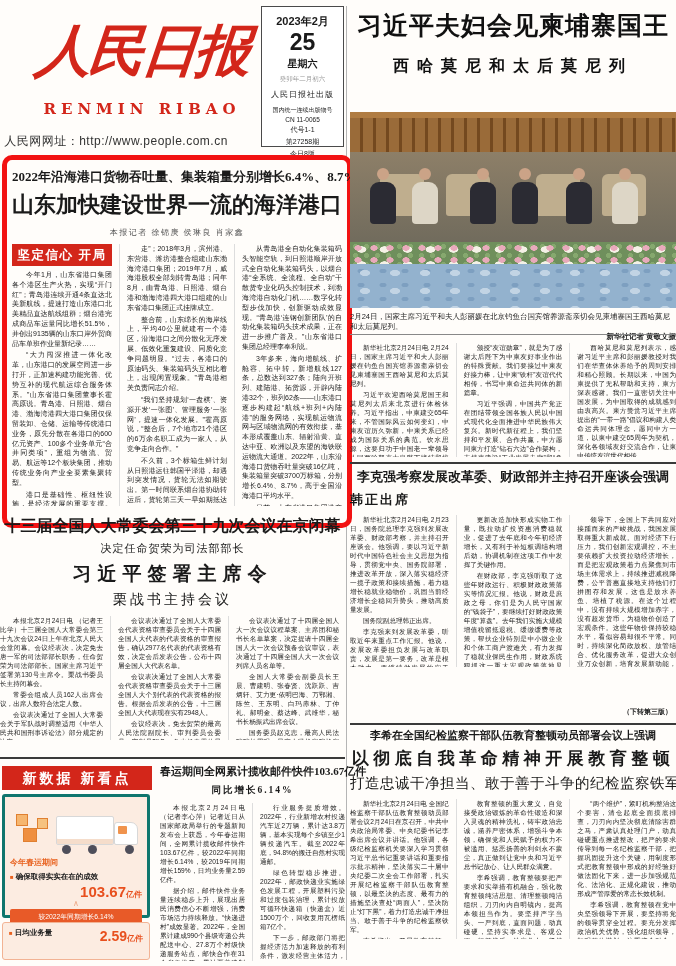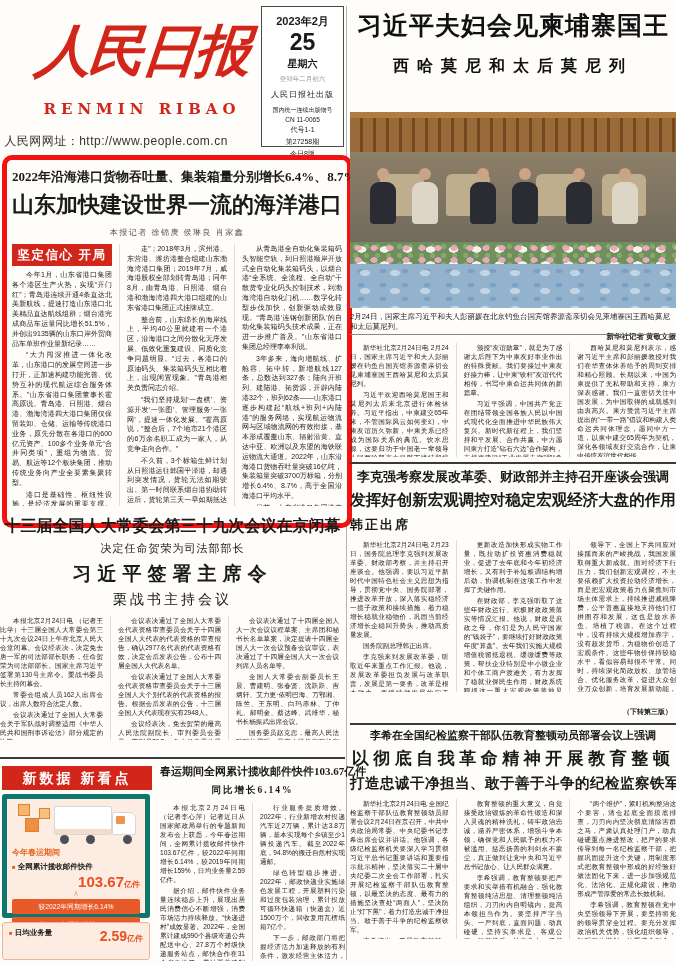--- a/index.html
+++ b/index.html
@@ -43,22 +43,22 @@
   .npc-hl{text-align:center;font-weight:bold;font-size:16px;white-space:nowrap;font-family:"Liberation Serif",serif;}
   .npc-deck{text-align:center;font-size:11px;letter-spacing:1px;margin-top:4px;}
   .npc-sub1{text-align:center;font-weight:900;font-size:19px;letter-spacing:6px;margin-top:5px;}
   .npc-sub2{text-align:center;font-size:14px;letter-spacing:3px;margin-top:4px;}
   .npc-cols{height:124px;overflow:hidden;margin-top:7px;}
   .npc-col{width:103px;overflow:hidden;}
   .rule-left{left:0;top:757px;width:345px;}
   
   .databanner{position:absolute;left:2px;top:766px;width:150px;height:24px;line-height:24px;background:#d3261a;
       color:#fff;font-weight:bold;font-size:14px;letter-spacing:3px;text-align:center;}
-  .infobox{position:absolute;left:2px;top:794px;width:148px;height:124px;background:#fcece1;border:5px solid #0f766e;
-      border-radius:3px;box-sizing:border-box;padding:1px 5px;}
+  .infobox{position:absolute;left:2px;top:794px;width:148px;height:124px;background:#fcece1;border:3px solid #0f766e;
+      border-radius:3px;box-sizing:border-box;padding:13px 5px;}
   .infobox2{position:absolute;left:2px;top:922px;width:148px;height:38px;background:#fcece1;border:1px solid #f2b394;
       border-radius:3px;box-sizing:border-box;padding:4px 6px;}
   .ig-art{position:relative;height:46px;}
   .pkg{position:absolute;border:1px solid #e08030;}
   .pk1{width:10px;height:10px;left:6px;top:4px;background:#f6b66f;}
   .pk2{width:12px;height:12px;left:13px;top:18px;background:#ef8f3f;}
   .pk3{width:9px;height:9px;left:27px;top:8px;background:#f6c27f;}
   .truck{position:absolute;right:0;top:2px;width:86px;height:42px;}
   .trailer{position:absolute;left:0;top:4px;width:56px;height:27px;background:#fff;border:1px solid #d8d8d8;
       border-radius:2px;box-shadow:inset 0 -5px 0 #f5ddcb;}
@@ -114,21 +114,21 @@
   .lkq{position:absolute;left:350px;top:468px;width:326px;}
   .kicker{text-align:center;font-weight:bold;font-size:13px;white-space:nowrap;}
   .lkq-hl{text-align:center;font-weight:900;font-size:15.5px;white-space:nowrap;margin-top:4px;font-family:"Liberation Serif",serif;}
   .lkq-deck{text-align:left;font-weight:bold;font-size:13px;letter-spacing:2px;margin-top:5px;font-family:"Liberation Serif",serif;}
   .lkq-cols{height:152px;overflow:hidden;margin-top:6px;}
   .r-col{width:103px;overflow:hidden;}
   .continuation{position:absolute;left:556px;top:707px;width:116px;text-align:right;font-size:7px;font-weight:bold;}
   .lx{position:absolute;left:350px;top:728px;width:326px;}
   .lx-kicker{text-align:center;font-weight:bold;font-size:11px;white-space:nowrap;}
   .lx-hl1{text-align:center;font-weight:900;font-size:17px;letter-spacing:4.5px;white-space:nowrap;margin-top:4px;font-family:"Liberation Serif",serif;}
-  .lx-hl2{text-align:center;font-weight:700;font-size:14.5px;letter-spacing:.5px;white-space:nowrap;margin-top:4px;font-family:"Liberation Serif",serif;}
+  .lx-hl2{text-align:center;font-weight:400;font-size:14.5px;letter-spacing:.5px;white-space:nowrap;margin-top:4px;font-family:"Liberation Serif",serif;}
   .lx-cols{height:140px;overflow:hidden;margin-top:6px;}
 </style>
 </head>
 <body>
 
 <div class="page">
 
   <div class="logo">人民日报</div>
   <div class="logo-latin">RENMIN RIBAO</div>
   <div class="url-line">人民网网址：http://www.people.com.cn</div>
@@ -209,21 +209,21 @@
       <div class="pkg pk3"></div>
       <div class="truck">
         <div class="trailer"></div>
         <div class="cab"></div>
         <div class="wheel wh1"></div>
         <div class="wheel wh2"></div>
         <div class="wheel wh3"></div>
       </div>
     </div>
     <div class="ig-period">今年春运期间</div>
-    <div class="ig-row"><span class="bullet">■</span><span>全网累计揽收邮件快件</span></div>
+    <div class="ig-row"><span class="bullet">■</span><span>确保取得实实在在的成效</span></div>
     <div class="ig-val"><b>103.67</b><span>亿件</span></div>
     <div class="ig-caret">∧</div>
     <div class="ig-badge">较2022年同期增长6.14%</div>
     <div class="ig-badge">较2019年同期增长159%</div>
   </div>
   <div class="infobox2">
     <div class="ig-row" style="margin-top:1px;"><span class="bullet">■</span><span>日均业务量</span>
       <span class="ig2-val"><b>2.59</b><span>亿件</span></span>
     </div>
   </div>
@@ -305,21 +305,20 @@
       </div>
     <div class="xi-col bodytext sm">
         <p>西哈莫尼和莫尼列表示，感谢习近平主席和彭丽媛教授对我们在华查体休养给予的周到安排和精心照顾。长期以来，中国为柬提供了无私帮助和支持，柬方深表感谢。我们一直密切关注中国发展，为中国取得的成就感到由衷高兴。柬方赞赏习近平主席提出的“一带一路”倡议和构建人类命运共同体理念，愿同中方一道，以柬中建交65周年为契机，深化各领域友好交流合作，让柬中传统友谊世代相传。</p>
       </div>
   </div>
 
   <div class="hrule rule-r2"></div>
 
   <div class="lkq">
     <div class="kicker">李克强考察发展改革委、财政部并主持召开座谈会强调</div>
-    <div class="lkq-hl">发挥好创新宏观调控对稳定宏观经济大盘的作用</div>
     <div class="lkq-deck">韩正出席</div>
     <div class="cols lkq-cols">
       <div class="r-col bodytext sm">
           <p>新华社北京2月24日电 2月23日，国务院总理李克强到发展改革委、财政部考察，并主持召开座谈会。他强调，要以习近平新时代中国特色社会主义思想为指导，贯彻党中央、国务院部署，推进改革开放，深入落实稳经济一揽子政策和接续措施，着力稳增长稳就业稳物价，巩固当前经济增长企稳回升势头，推动高质量发展。</p>
           <p>国务院副总理韩正出席。</p>
           <p>李克强来到发展改革委，听取近年来重点工作汇报。他说，发展改革委担负发展与改革职责，发展是第一要务，改革是根本动力，要继续做发展的实干家、改革的攻坚者。去年为应对疫情等超预期因素冲击，我们果断推出稳经济一揽子政策和接续措施，发展改革系统根据数据时报、抓落实，为稳住经济大盘发挥了重要作用，牵头建立协调机制，用改革的办法推进重大项目建设、设备</p>
         </div>
       <div class="r-col bodytext sm">
           <p>更新改造加快形成实物工作量，既拉动扩投资惠消费稳就业，促进了去年底和今年初经济增长，又有利于补短板调结构增后劲，协调机制在这项工作中发挥了关键作用。</p>
           <p>在财政部，李克强听取了这些年财政运行、积极财政政策落实等情况汇报。他说，财政是庶政之母，你们是为人民守国家的“钱袋子”，要继续打好财政政策年度“算盘”。去年我们实施大规模增值税留抵退税、缓缴缓费等政策，帮扶企业特别是中小微企业和个体工商户渡难关，有力发挥了稳就业保民生作用，财政系统狠抓这一重大宏观政策落地见效，落实政府过紧日子要求，加大了基本民生保障力度。</p>

